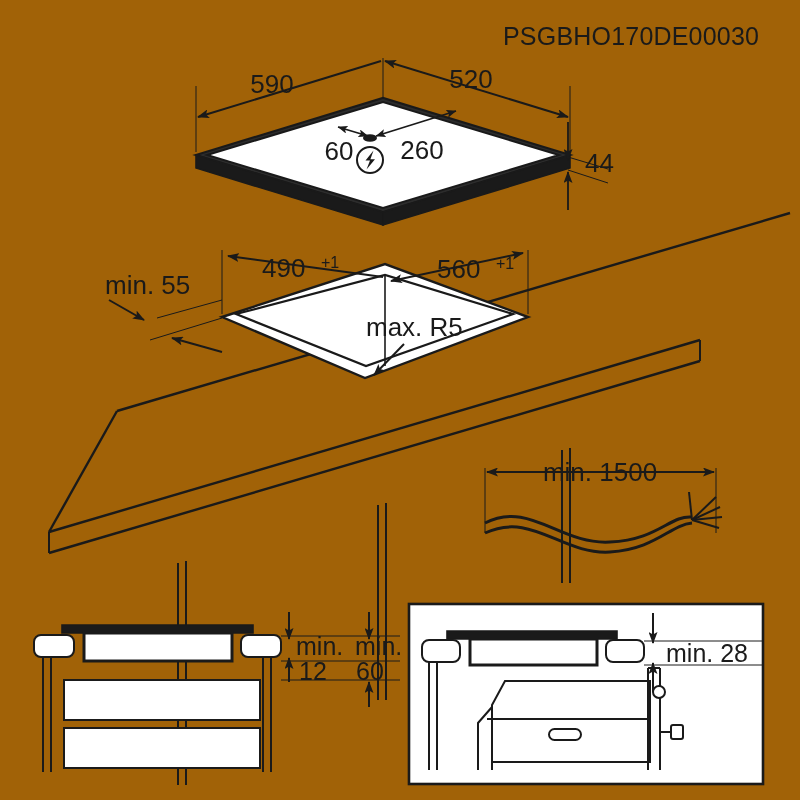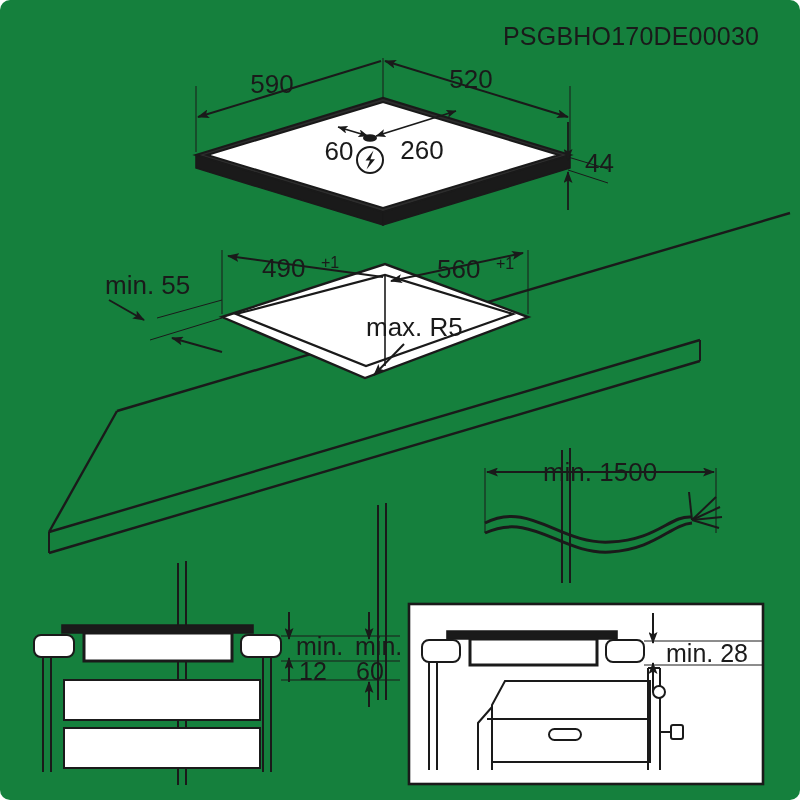--- a/index.html
+++ b/index.html
@@ -8,23 +8,22 @@
     padding: 0;
     background: #ffffff;
   }
   body {
     font-family: "Liberation Sans", sans-serif;
   }
   #page {
     position: relative;
     width: 800px;
     height: 800px;
-    background: #15803d;
+    background: #a16207;
     overflow: hidden;
-    border-radius: 10px;
   }
   #drawing {
     position: absolute;
     left: 0;
     top: 0;
     width: 800px;
     height: 800px;
   }
   .dim-text {
     font-family: "Liberation Sans", sans-serif;

